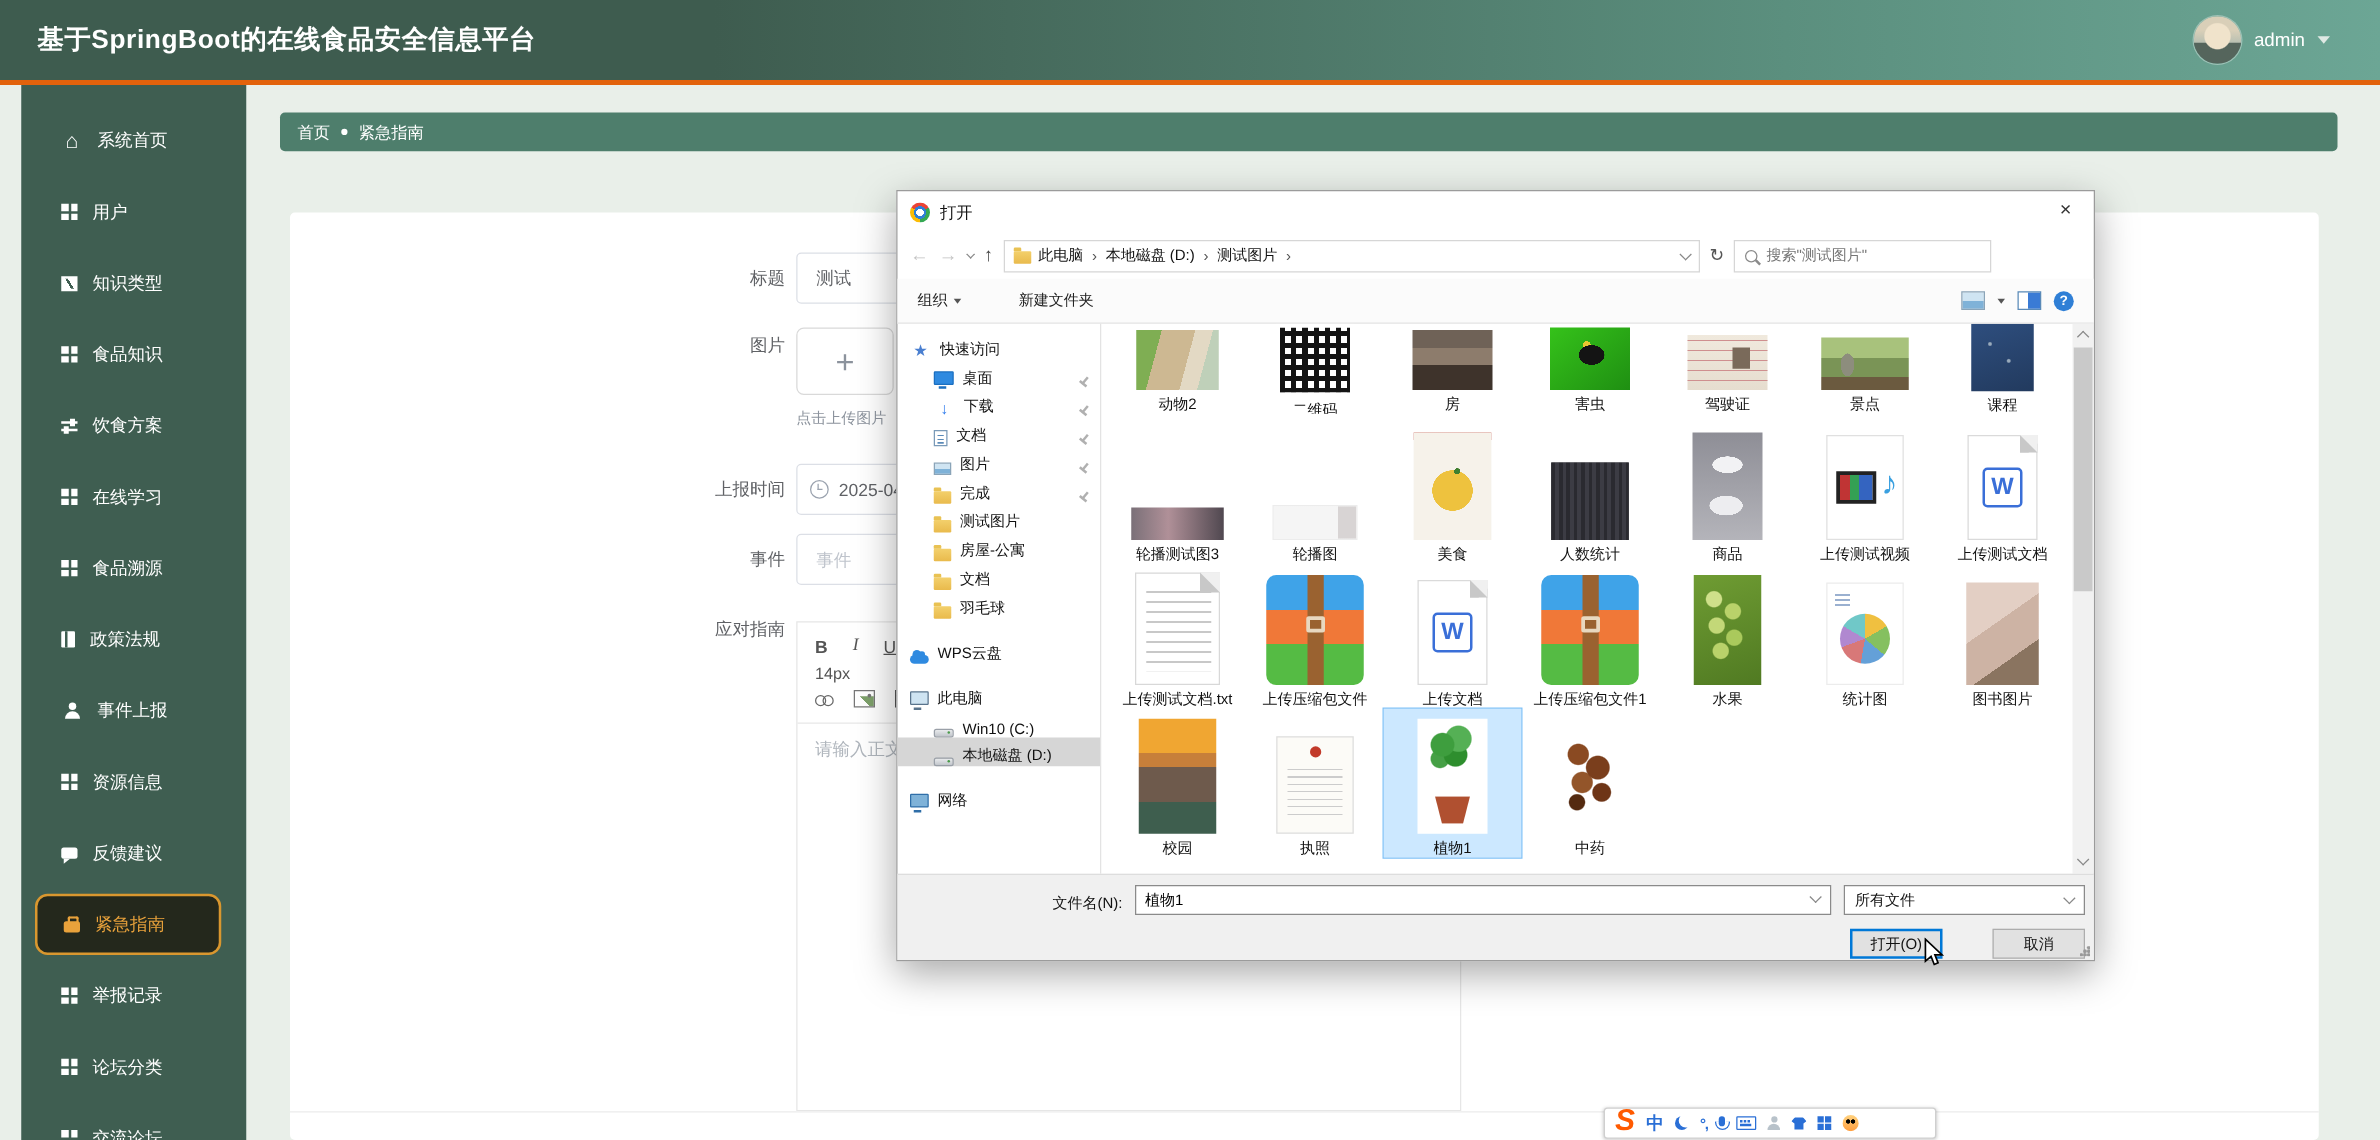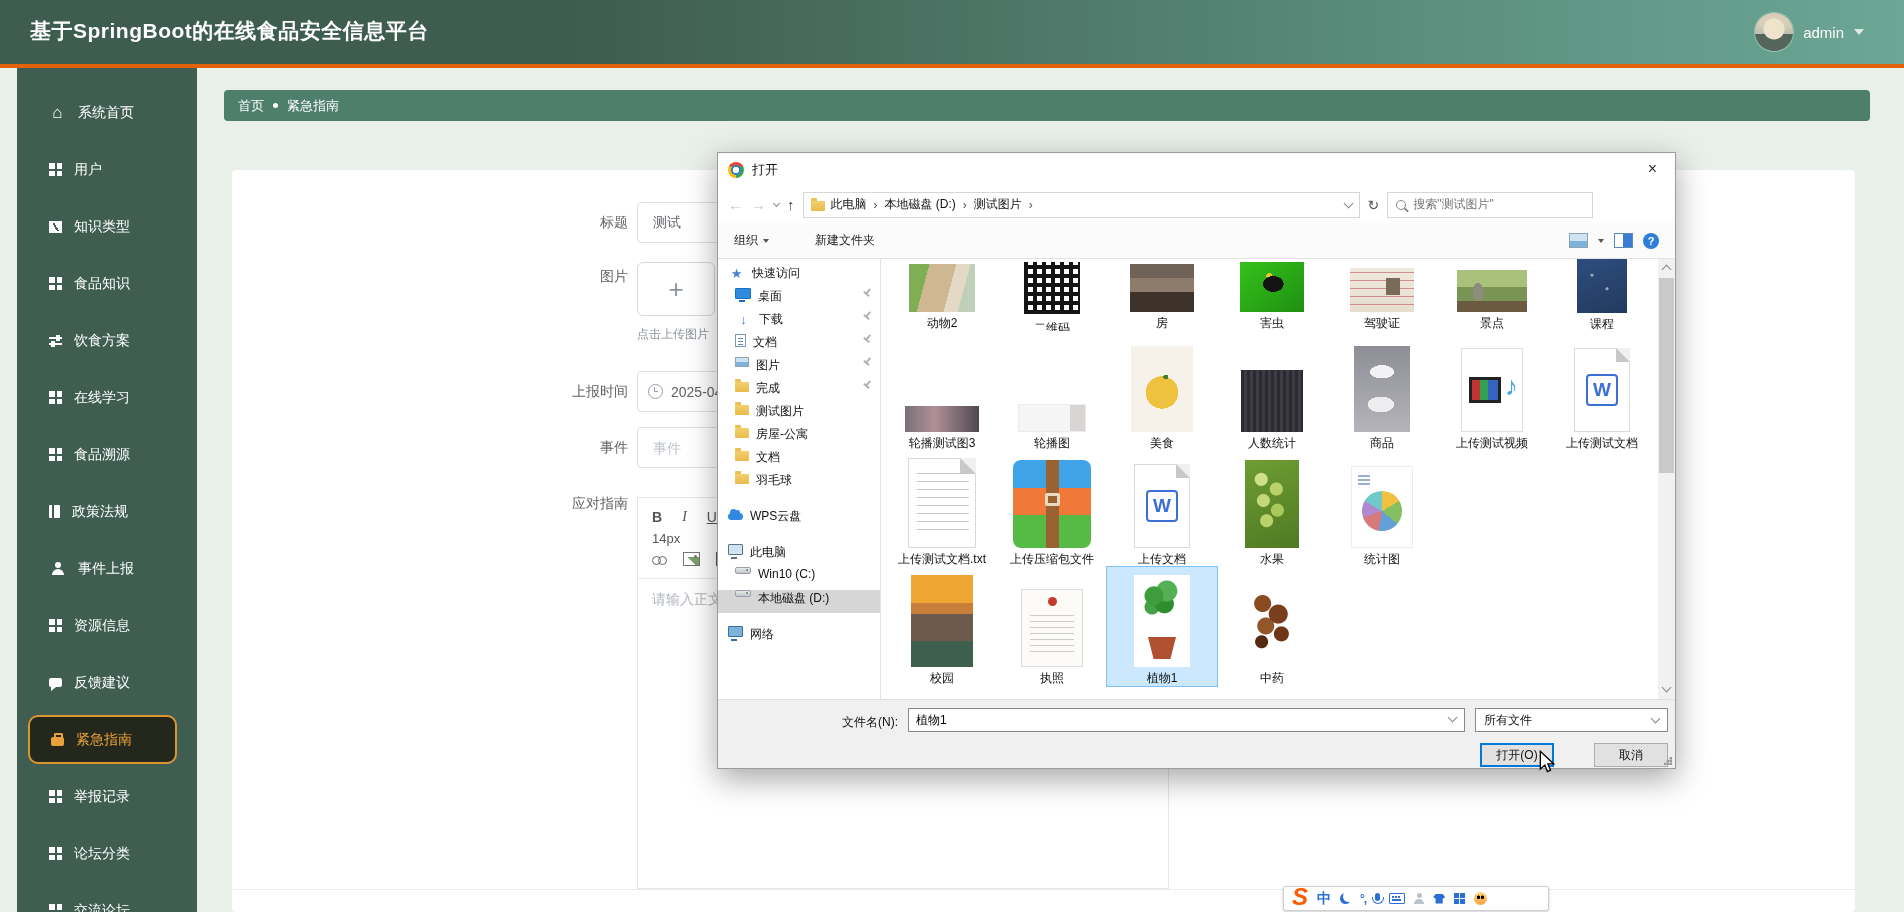--- a/index.html
+++ b/index.html
@@ -96,23 +96,23 @@
   .dlg-toolbar{position:absolute;top:70px;left:0;right:0;height:36px;border-bottom:1px solid #e3e3e3;display:flex;align-items:center;padding:0 16px;background:#fbfbfb;box-sizing:border-box;color:#1a66a8;}
   .tb-item{display:flex;align-items:center;gap:5px;cursor:pointer;color:#222;}
   .tb-gap{width:46px;}
   .tri{width:0;height:0;border:3.5px solid transparent;border-top:4.5px solid #555;margin-top:4px;}
   .tb-right{margin-left:auto;display:flex;align-items:center;gap:10px;}
   .view-ic{width:17px;height:13px;border:1px solid #8aa4b8;background:linear-gradient(180deg,#cfe4f2 0 55%,#7fb2d8 55%);}
   .pane-ic{width:17px;height:13px;border:1px solid #5a8ab8;background:linear-gradient(90deg,#fff 0 45%,#3a7bd5 45%);}
   .help-ic{width:16px;height:16px;border-radius:50%;background:#2f7fd6;color:#fff;font-weight:bold;font-size:11px;display:flex;align-items:center;justify-content:center;}
   .dlg-body{position:absolute;top:106px;left:0;right:0;bottom:69px;display:flex;}
   .dlg-nav{width:163px;border-right:1px solid #e3e3e3;padding-top:6px;overflow:hidden;box-sizing:border-box;}
-  .nav-item{height:23px;display:flex;align-items:flex-start;padding-right:6px;cursor:pointer;}
+  .nav-item{height:23px;display:flex;align-items:flex-end;padding-right:6px;cursor:pointer;}
   .nav-item.lv0{padding-left:10px;}
-  .nav-item.lv1{padding-left:17px;}
+  .nav-item.lv1{padding-left:29px;}
   .nav-item.group{margin-top:13px;}
   .nav-item.group:first-child{margin-top:0;}
   .nav-item.selected{background:#d6d6d6;}
   .nav-item .nlabel{margin-left:7px;flex:1;white-space:nowrap;overflow:hidden;}
   .nicon{width:17px;height:16px;display:flex;align-items:center;justify-content:center;flex:none;}
   .n-star::before{content:"★";color:#4a7fd0;font-size:13px;line-height:1;}
   .n-desktop{width:14px;height:9px;background:#2f8ae0;border:1px solid #1b6fc0;border-radius:1px;position:relative;margin-bottom:3px;}
   .n-desktop::after{content:"";position:absolute;bottom:-4px;left:3px;width:6px;height:2px;background:#1b6fc0;}
   .n-download::before{content:"↓";color:#2f7ced;font-weight:bold;font-size:13px;line-height:1;}
   .n-docfile{width:11px;height:13px;background:#fff;border:1px solid #7a9ab8;box-sizing:border-box;position:relative;}
@@ -539,26 +539,34 @@
   </div>
             <div class="fcell">
     <div class="fthumb art-rar"></div>
     <div class="fname">上传压缩包文件</div>
   </div>
             <div class="fcell">
     <div class="fthumb art-worddoc"></div>
     <div class="fname">上传文档</div>
   </div>
             <div class="fcell">
+    <div class="fthumb art-rar"></div>
+    <div class="fname">上传压缩包文件1</div>
+  </div>
+            <div class="fcell">
     <div class="fthumb art-grapes"></div>
     <div class="fname">水果</div>
   </div>
             <div class="fcell">
     <div class="fthumb art-piechart"></div>
     <div class="fname">统计图</div>
+  </div>
+            <div class="fcell">
+    <div class="fthumb art-book"></div>
+    <div class="fname">图书图片</div>
   </div>
           </div>
           <div class="frow frow3">
             <div class="fcell">
     <div class="fthumb art-campus"></div>
     <div class="fname">校园</div>
   </div>
             <div class="fcell">
     <div class="fthumb art-cert"></div>
     <div class="fname">执照</div>

